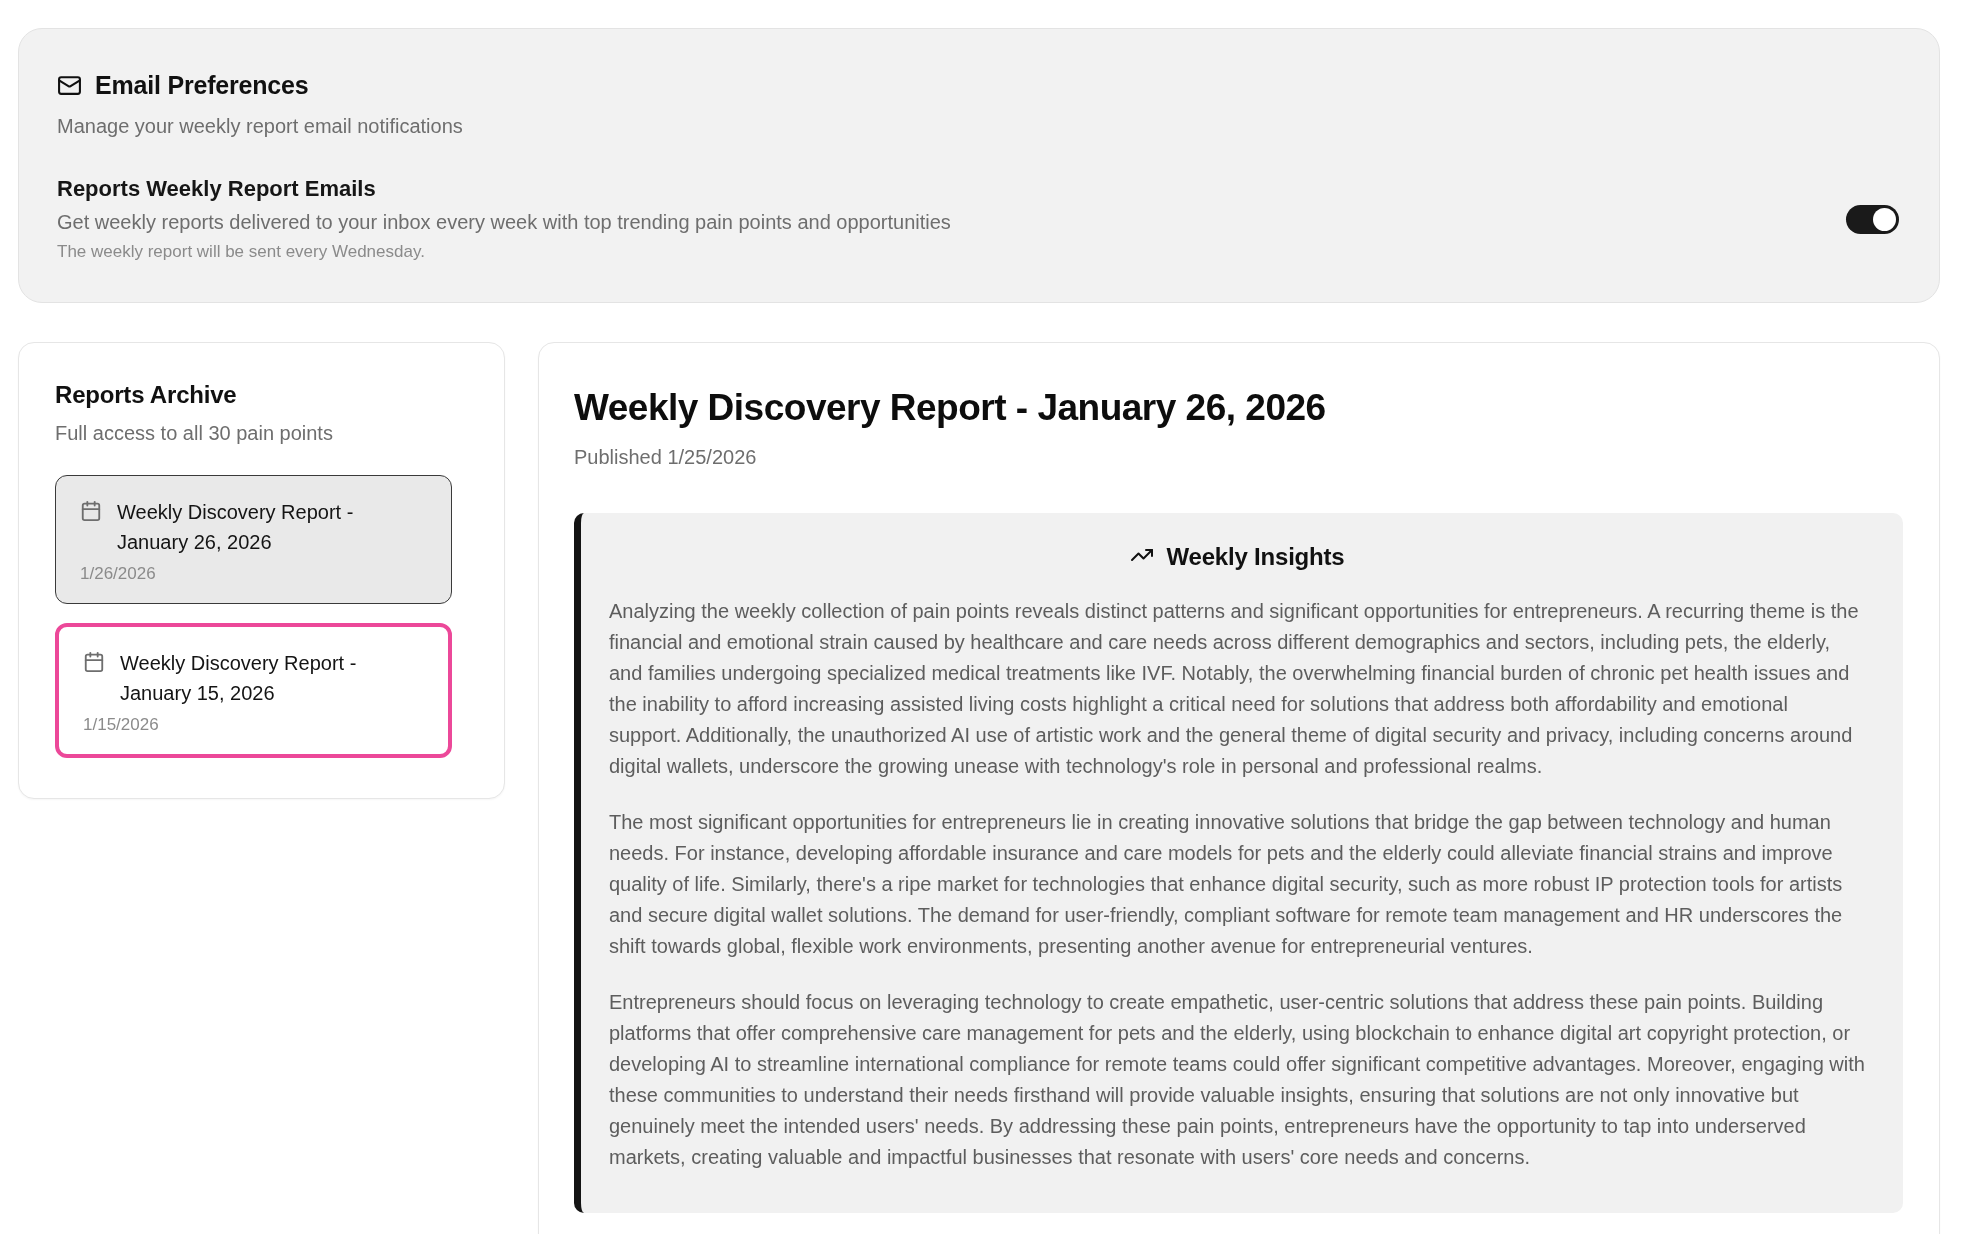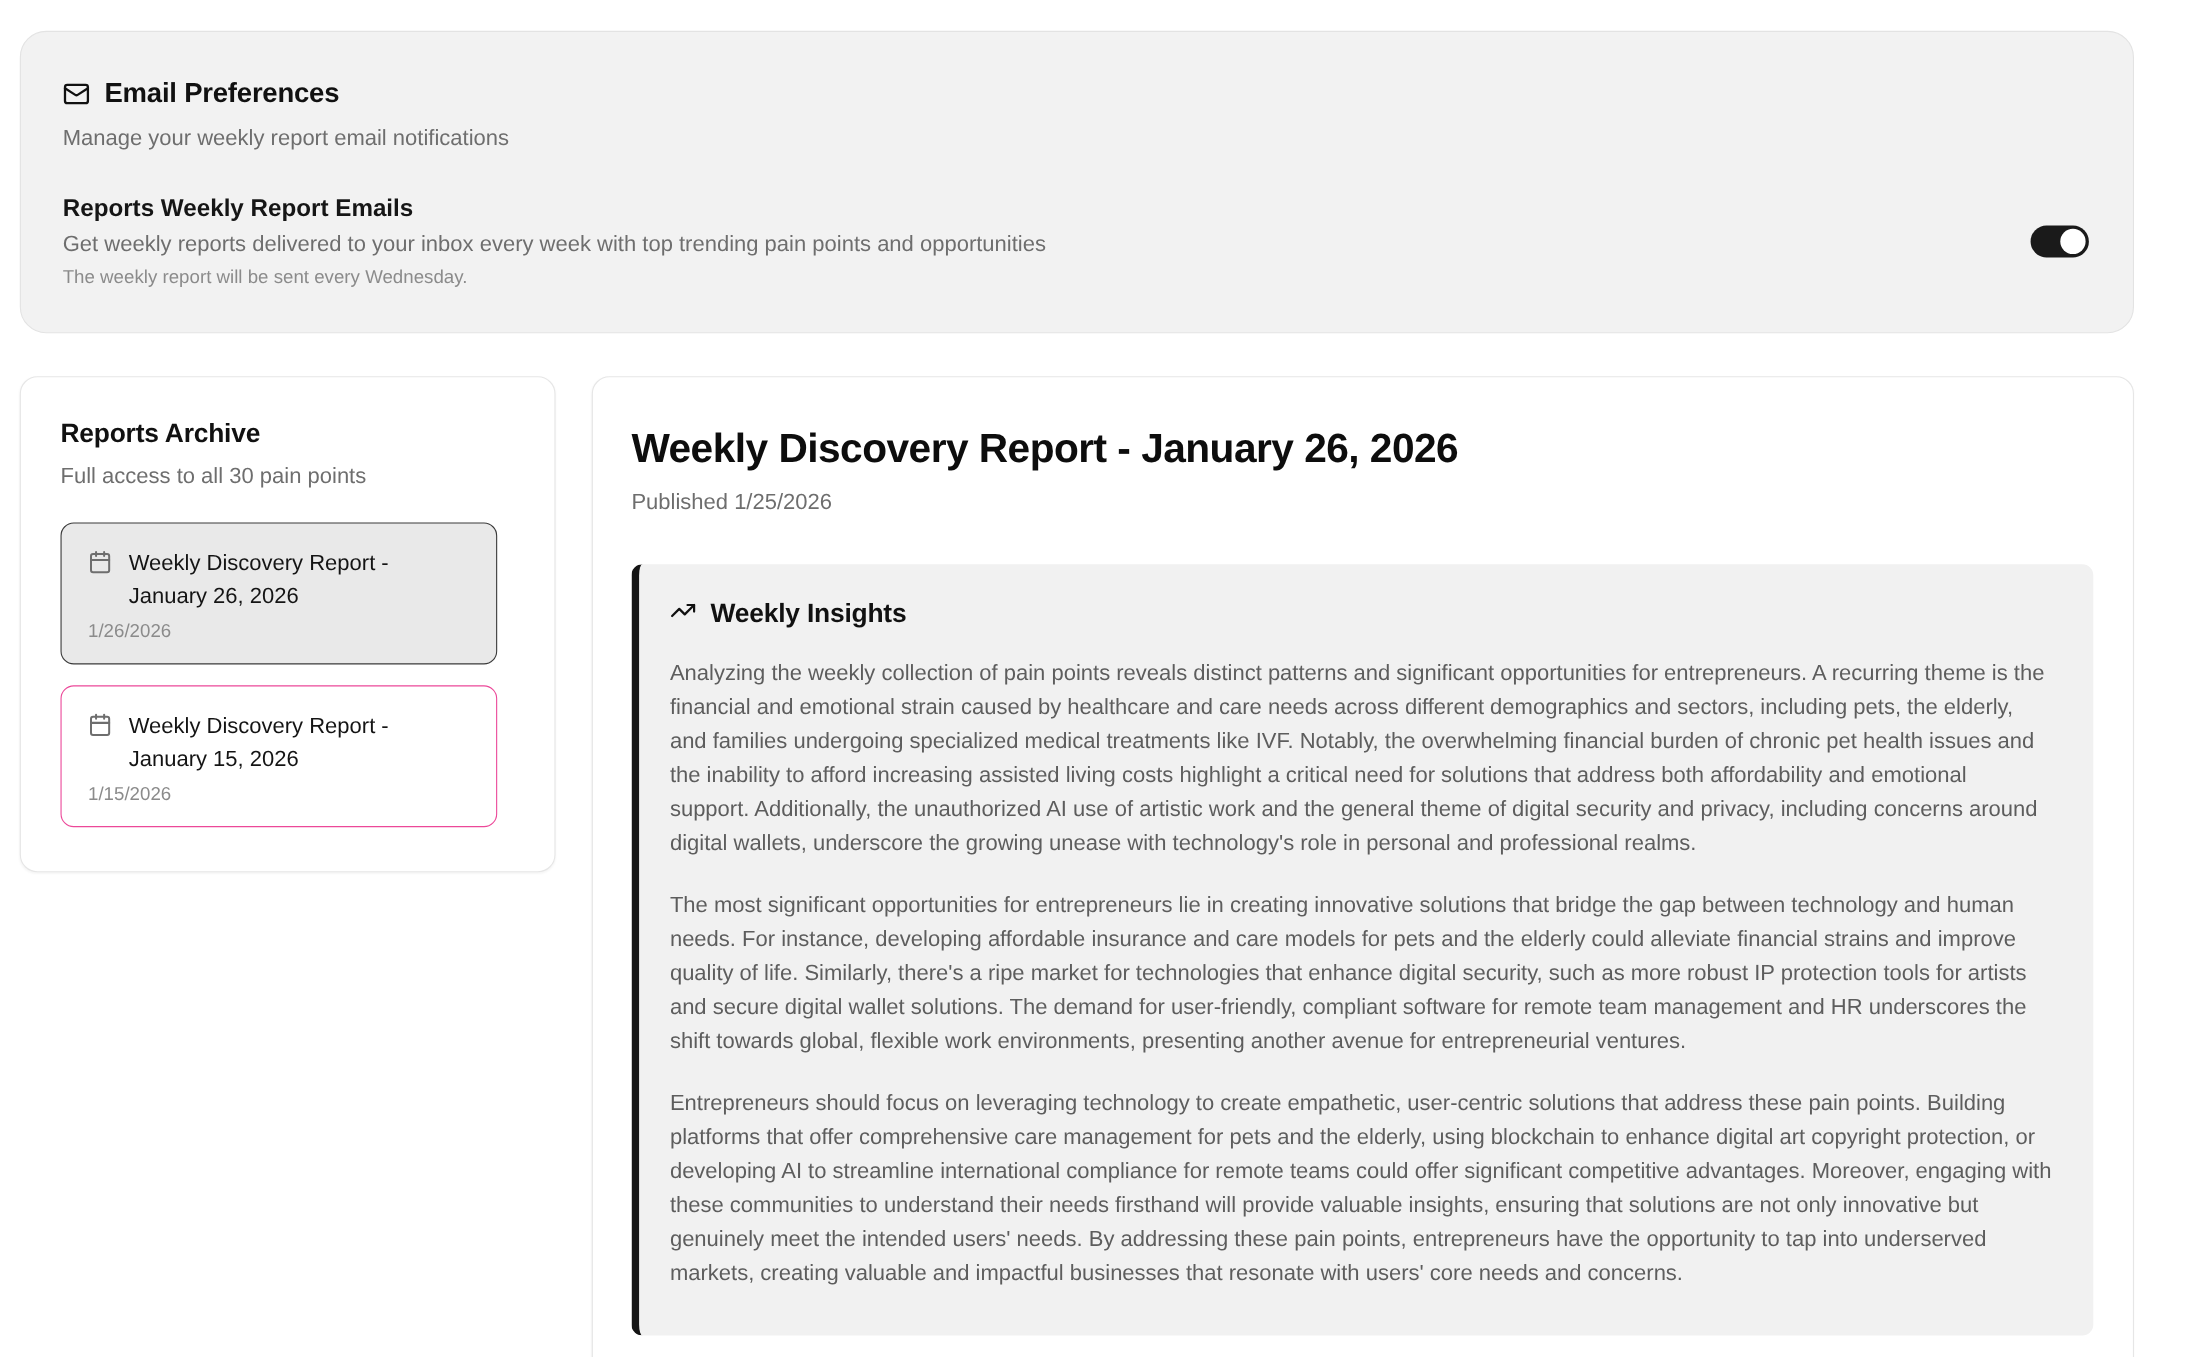--- a/index.html
+++ b/index.html
@@ -57,21 +57,21 @@
     background: #ffffff;
     border: 1px solid #e6e6e6;
     border-radius: 16px;
     box-shadow: 0 1px 2px rgba(0,0,0,0.04);
     padding: 38px 52px 40px 36px;
   }
   .archive-title { font-size: 24px; font-weight: 700; letter-spacing: -0.2px; }
   .archive-subtitle { margin-top: 13px; font-size: 20px; color: #6e6e6e; }
   .report-list { margin-top: 30px; display: flex; flex-direction: column; gap: 19px; }
   .report-item {
-    border: 1px solid #ec4899;
+    border: 4px solid #ec4899;
     background: #ffffff;
     border-radius: 12px;
     padding: 21px 24px 19px 24px;
     cursor: pointer;
   }
   .report-item.selected {
     background: #e9e9e9;
     border: 1.5px solid #3a3a3a;
   }
   .report-item-row { display: flex; align-items: flex-start; gap: 15px; }
@@ -91,21 +91,21 @@
   .report-title { font-size: 37px; font-weight: 700; letter-spacing: -0.5px; color: #0d0d0d; }
   .report-published { margin-top: 17px; font-size: 20px; color: #6e6e6e; }
 
   .insights-box {
     margin-top: 44px;
     background: #f1f1f1;
     border-left: 7px solid #141414;
     border-radius: 10px;
     padding: 30px 38px 40px 28px;
   }
-  .insights-header { display: flex; align-items: center; gap: 13px; }
+  .insights-header { display: flex; align-items: center; gap: 13px; justify-content: center; }
   .insights-title { font-size: 24px; font-weight: 700; letter-spacing: -0.2px; color: #111; }
   .insights-paragraph {
     margin-top: 25px;
     font-size: 20px;
     line-height: 31px;
     color: #5d5d5d;
   }
 </style>
 </head>
 <body>

